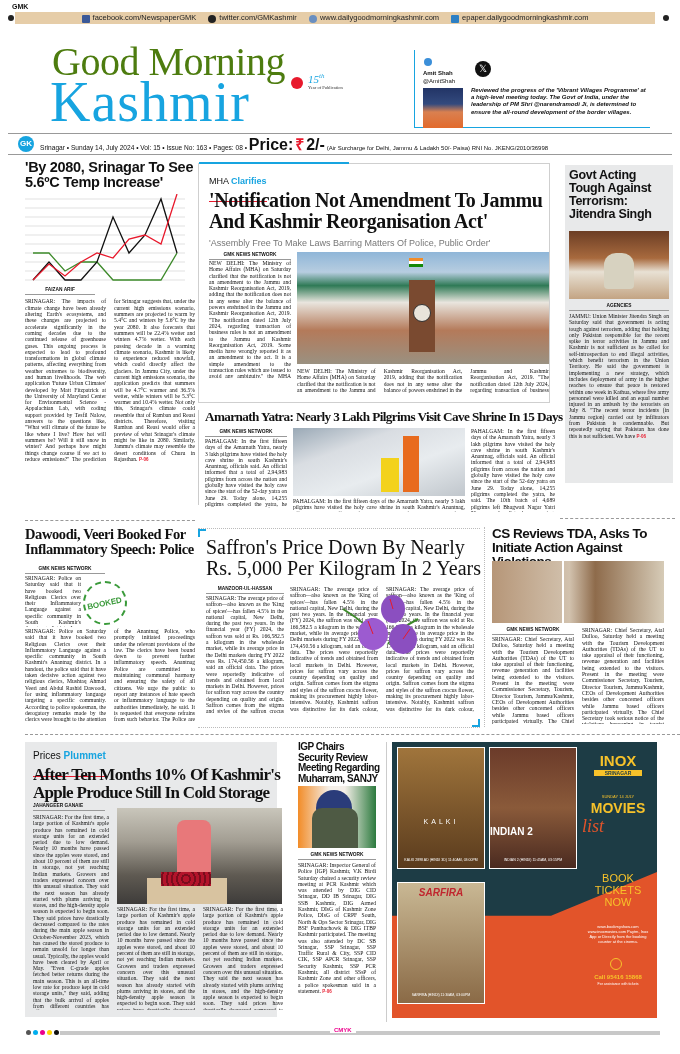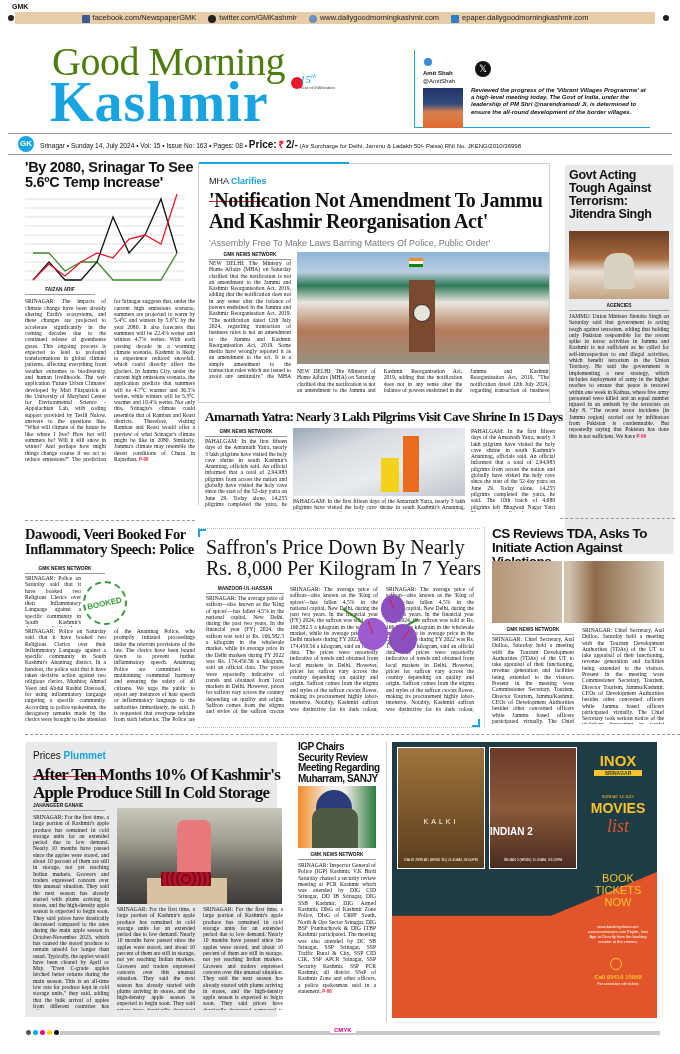--- a/index.html
+++ b/index.html
@@ -5,35 +5,35 @@
 *{box-sizing:border-box;margin:0;padding:0}
 body{width:680px;height:1054px;background:#fff;font-family:"Liberation Serif",serif;color:#111;position:relative;overflow:hidden}
 .abs{position:absolute}
 .serif{font-family:"Liberation Serif",serif}
 .sans{font-family:"Liberation Sans",sans-serif}
 .topbar{left:15px;top:12px;width:640px;height:12px;background:#e6cda8;display:flex;align-items:center;justify-content:center;gap:12px;font-family:"Liberation Sans",sans-serif;font-size:7.5px;color:#222}
 .topbar .ic{display:inline-block;width:8px;height:8px;border-radius:1px;margin-right:3px;vertical-align:middle}
 .gmk-mark{left:12px;top:3px;font-family:"Liberation Sans",sans-serif;font-size:7px;font-weight:bold;color:#111}
 .reg{width:6px;height:6px;border-radius:50%;background:#222}
 .mast1{left:52px;top:42px;font-family:"Liberation Serif",serif;font-size:40px;color:#4d7c0f;letter-spacing:-0.5px;line-height:1}
-.mast2{left:50px;top:74px;font-family:"Liberation Serif",serif;font-weight:bold;font-size:56px;color:#17a4e0;line-height:1;letter-spacing:1px}
+.mast2{left:50px;top:74px;font-family:"Liberation Serif",serif;font-weight:normal;font-size:56px;color:#17a4e0;line-height:1;letter-spacing:1px}
 .reddot{left:291px;top:77px;width:12px;height:12px;border-radius:50%;background:#e8192c}
-.anniv{left:300px;top:72px;font-family:"Liberation Serif",serif;font-style:italic;font-size:11px;color:#17a4e0}
+.anniv{left:308px;top:72px;font-family:"Liberation Serif",serif;font-style:italic;font-size:11px;color:#17a4e0}
 .anniv small{display:block;font-size:4.5px;color:#333;font-style:normal}
 .tweet{left:414px;top:50px;width:236px;height:78px;border-left:1.5px solid #17a4e0;border-bottom:1.5px solid #17a4e0}
 .tweet .name{left:8px;top:20px;font-family:"Liberation Sans",sans-serif;font-size:6px;font-weight:bold}
 .tweet .handle{left:8px;top:28px;font-family:"Liberation Sans",sans-serif;font-size:6px}
 .tweet .verified{left:9px;top:8px;width:8px;height:8px;border-radius:50%;background:#3b8fd9}
 .tweet .xlogo{left:60px;top:11px;width:16px;height:16px;border-radius:50%;background:#111;color:#fff;font-family:"Liberation Sans",sans-serif;font-size:10px;text-align:center;line-height:16px}
 .tweet .photo{left:8px;top:38px;width:40px;height:40px;background:linear-gradient(180deg,#223466 0%,#334a7e 40%,#d98050 60%,#e26a2c 100%)}
 .tweet .txt{left:56px;top:37px;width:175px;font-family:"Liberation Sans",sans-serif;font-style:italic;font-weight:bold;font-size:6px;line-height:7.2px}
 .dateline{left:8px;top:133px;width:664px;height:22px;display:flex;align-items:center;border-top:1px solid #999;border-bottom:1px solid #999}
 .gk{width:16px;height:16px;border-radius:50%;background:#17a4e0;color:#fff;font-family:"Liberation Sans",sans-serif;font-size:8px;font-weight:bold;text-align:center;line-height:16px;margin:0 6px 0 10px}
 .dateline .info{font-family:"Liberation Sans",sans-serif;font-size:6.6px;color:#111;white-space:nowrap}
-.dateline .price{font-size:10px;font-weight:bold}
+.dateline .price{font-size:16px;font-weight:bold}
 .dateline .rupee{color:#e8192c}
 .h-sans{font-family:"Liberation Sans",sans-serif;font-weight:bold;line-height:1.05;letter-spacing:-0.3px}
 .h-serif{font-family:"Liberation Serif",serif;font-weight:bold;line-height:1.05;letter-spacing:-0.4px}
 .body{font-family:"Liberation Serif",serif;font-size:5.6px;line-height:6.3px;text-align:justify;color:#111}
 .byline{font-family:"Liberation Sans",sans-serif;font-size:4.8px;font-weight:bold;text-align:center;border-bottom:0.6px solid #999;padding-bottom:2px}
 .jump{color:#e8192c;font-weight:bold;font-family:"Liberation Sans",sans-serif;font-size:4.5px}
 .rule-dot{border-top:1px dashed #999}
 .graybox{background:#e8e9ea}
 .photo{overflow:hidden}
 .col2{column-count:2;column-gap:8px}
@@ -135,21 +135,21 @@
   <div class="abs body" style="left:0;top:28px;width:82px;height:70px;overflow:hidden"><span>PAHALGAM: In the first fifteen days of the Amarnath Yatra, nearly 3 lakh pilgrims have visited the holy cave shrine in south Kashmir's Anantnag, officials said. An official informed that a total of 2,94,983 pilgrims from across the nation and globally have visited the holy cave since the start of the 52-day yatra on June 29. Today alone, 14,255 pilgrims completed the yatra, he said. The 10th batch of 4,689 pilgrims left Bhagwati Nagar Yatri Niwas early Saturday morning, heading towards the twin base camps of Nunwan-Pahalgam and Baltal-Sonamarg. The pilgrims departed the base camp in a convoy of 182 vehicles early this morning. The batch included 3,418 men, 1,130 women, 23 children, 96 sadhus, and two sadhvis. Of these, 1,630</span></div>
   <div class="abs photo" style="left:88px;top:18px;width:172px;height:68px;background:linear-gradient(160deg,#9aa9b6 0%,#d9dde2 30%,#e8ecef 60%,#c0c6cc 100%)">
     <div class="abs" style="left:110px;top:8px;width:16px;height:56px;background:#e86b1e"></div>
     <div class="abs" style="left:88px;top:30px;width:18px;height:34px;background:#f3d21c"></div>
   </div>
   <div class="abs body" style="left:88px;top:88px;width:172px;height:14px;overflow:hidden"><span>PAHALGAM: In the first fifteen days of the Amarnath Yatra, nearly 3 lakh pilgrims have visited the holy cave shrine in south Kashmir's Anantnag, officials said. An official informed that a total of 2,94,983 pilgrims from across the nation and globally have visited the holy cave since the start of the 52-day yatra on June 29. Today alone, 14,255 pilgrims completed the yatra, he said. The 10th batch of 4,689 pilgrims left Bhagwati Nagar Yatri Niwas early Saturday morning, heading towards the twin base camps of Nunwan-Pahalgam and Baltal-Sonamarg. The pilgrims departed the base camp in a convoy of 182 vehicles early this morning. The batch included 3,418 men, 1,130 women, 23 children, 96 sadhus, and two sadhvis. Of these, 1,630</span></div>
   <div class="abs body" style="left:266px;top:18px;width:84px;height:84px;overflow:hidden"><span>PAHALGAM: In the first fifteen days of the Amarnath Yatra, nearly 3 lakh pilgrims have visited the holy cave shrine in south Kashmir's Anantnag, officials said. An official informed that a total of 2,94,983 pilgrims from across the nation and globally have visited the holy cave since the start of the 52-day yatra on June 29. Today alone, 14,255 pilgrims completed the yatra, he said. The 10th batch of 4,689 pilgrims left Bhagwati Nagar Yatri Niwas early Saturday morning, heading towards the twin base camps of Nunwan-Pahalgam and Baltal-Sonamarg. The pilgrims departed the base camp in a convoy of 182 vehicles early this morning. The batch included 3,418 men, 1,130 women, 23 children, 96 sadhus, and two sadhvis. Of these, 1,630</span> </div>
 </div>
 <div class="abs" style="left:198px;top:410px;width:1px;height:95px;background:#ccc"></div>
 
-<div class="abs graybox" style="left:565px;top:165px;width:108px;height:389px">
+<div class="abs graybox" style="left:565px;top:165px;width:108px;height:318px">
   <div class="abs h-sans" style="left:4px;top:4px;width:100px;font-size:12.5px">Govt Acting Tough Against Terrorism: Jitendra Singh</div>
   <div class="abs photo" style="left:4px;top:66px;width:100px;height:68px;background:linear-gradient(180deg,#6c3e25 0%,#a86a3e 40%,#e8e1d4 60%,#c3a483 100%)">
     <div class="abs" style="left:35px;top:22px;width:30px;height:36px;border-radius:12px 12px 4px 4px;background:#d7d2c0"></div>
   </div>
   <div class="abs byline" style="left:4px;top:138px;width:100px">AGENCIES</div>
   <div class="abs body" style="left:4px;top:148px;width:100px;height:200px;overflow:hidden"><span>JAMMU: Union Minister Jitendra Singh on Saturday said that government is acting tough against terrorism, adding that holding only Pakistan responsible for the recent spike in terror activities in Jammu and Kashmir is not sufficient as he called for self-introspection to end illegal activities, which benefit terrorism in the Union Territory. He said the government is implementing a new strategy, which includes deployment of army in the higher reaches to ensure that peace is restored within one week in Kathua, where five army personnel were killed and an equal number injured in an ambush by the terrorists on July 8. "The recent terror incidents (in Jammu region) carried out by infiltrators from Pakistan is condemnable. But repeatedly saying that Pakistan has done this is not sufficient. We have</span> <span class="jump">P-06</span></div>
 </div>
 <div class="abs rule-dot" style="left:560px;top:518px;width:115px"></div>
 
 <div class="abs" style="left:25px;top:527px;width:170px;height:205px">
@@ -161,21 +161,21 @@
   <div class="abs body" style="left:0;top:48px;width:56px;height:52px;overflow:hidden"><span>SRINAGAR: Police on Saturday said that it have booked two Religious Clerics over their Inflammatory Language against a specific community in South Kashmir's Anantnag district. In a handout, the police said that it have taken decisive action against two religious clerics, Mushtaq Ahmad Veeri and Abdul Rashid Dawoodi, for using inflammatory language targeting a specific community. According to police spokesman, the derogatory remarks made by the clerics were brought to the attention of the Anantnag Police, who promptly initiated proceedings under the relevant provisions of the law. The clerics have been bound down to prevent further inflammatory speech. Anantnag Police are committed to maintaining communal harmony and ensuring the safety of all citizens. We urge the public to report any instances of hate speech or inflammatory language to the authorities immediately, he said. It is requested that everyone refrains from such behavior. The Police are dedicated to addressing and preventing hate speech to ensure peace and unity within the community, reads the statement.</span></div>
   <div class="abs body col2" style="left:0;top:101px;width:170px;height:100px;overflow:hidden;column-gap:8px"><span>SRINAGAR: Police on Saturday said that it have booked two Religious Clerics over their Inflammatory Language against a specific community in South Kashmir's Anantnag district. In a handout, the police said that it have taken decisive action against two religious clerics, Mushtaq Ahmad Veeri and Abdul Rashid Dawoodi, for using inflammatory language targeting a specific community. According to police spokesman, the derogatory remarks made by the clerics were brought to the attention of the Anantnag Police, who promptly initiated proceedings under the relevant provisions of the law. The clerics have been bound down to prevent further inflammatory speech. Anantnag Police are committed to maintaining communal harmony and ensuring the safety of all citizens. We urge the public to report any instances of hate speech or inflammatory language to the authorities immediately, he said. It is requested that everyone refrains from such behavior. The Police are dedicated to addressing and preventing hate speech to ensure peace and unity within the community, reads the statement.</span></div>
 </div>
 <div class="abs rule-dot" style="left:25px;top:734px;width:655px"></div>
 
 <div class="abs" style="left:198px;top:528px;width:282px;height:200px;border-top:1px dotted #bbb;border-bottom:1px dotted #bbb">
   <div class="abs" style="left:0;top:0;width:8px;height:2px;background:#17a4e0"></div>
   <div class="abs" style="left:0;top:0;width:2px;height:8px;background:#17a4e0"></div>
   <div class="abs" style="right:0;bottom:0;width:8px;height:2px;background:#17a4e0"></div>
   <div class="abs" style="right:0;bottom:0;width:2px;height:8px;background:#17a4e0"></div>
-  <div class="abs serif" style="left:8px;top:8px;width:275px;font-size:20px;line-height:1.05">Saffron's Price Down By Nearly Rs. 8,000 Per Kilogram In 7 Years</div>
+  <div class="abs serif" style="left:8px;top:8px;width:275px;font-size:20px;line-height:1.05">Saffron's Price Down By Nearly Rs. 5,000 Per Kilogram In 2 Years</div>
   <div class="abs byline" style="left:8px;top:57px;width:78px">MANZOOR-UL-HASSAN</div>
   <div class="abs body" style="left:8px;top:66px;width:78px;height:118px;overflow:hidden"><span>SRINAGAR: The average price of saffron—also known as the 'King of spices'—has fallen 4.5% in the national capital, New Delhi, during the past two years. In the financial year (FY) 2024, the saffron was sold at Rs. 166,582.5 a kilogram in the wholesale market, while its average price in the Delhi markets during FY 2022 was Rs. 174,450.56 a kilogram, said an official data. The prices were reportedly indicative of trends and obtained from local markets in Delhi. However, prices for saffron vary across the country depending on quality and origin. Saffron comes from the stigma and styles of the saffron crocus flower, making its procurement highly labor-intensive. Notably, Kashmiri saffron was distinctive for its dark colour, strong flavour, and aroma compared to other parts of the world. On the other hand, the farmers attributed the plummet in prices to the higher imports of saffron from Iran and weak demand. "Domestic demand from retailers and other clients has seen a decline for some years," said Abdul Majid Wani, president of the Saffron Grower's Association said. He said the large-scale import of low-quality and cheap saffron from Iran also added to the weakening prices. Iran was the leading supplier of saffron to India, followed by Afghanistan—(KNO)</span></div>
   <div class="abs body" style="left:92px;top:57px;width:88px;height:127px;overflow:hidden"><span>SRINAGAR: The average price of saffron—also known as the 'King of spices'—has fallen 4.5% in the national capital, New Delhi, during the past two years. In the financial year (FY) 2024, the saffron was sold at Rs. 166,582.5 a kilogram in the wholesale market, while its average price in the Delhi markets during FY 2022 was Rs. 174,450.56 a kilogram, said an official data. The prices were reportedly indicative of trends and obtained from local markets in Delhi. However, prices for saffron vary across the country depending on quality and origin. Saffron comes from the stigma and styles of the saffron crocus flower, making its procurement highly labor-intensive. Notably, Kashmiri saffron was distinctive for its dark colour, strong flavour, and aroma compared to other parts of the world. On the other hand, the farmers attributed the plummet in prices to the higher imports of saffron from Iran and weak demand. "Domestic demand from retailers and other clients has seen a decline for some years," said Abdul Majid Wani, president of the Saffron Grower's Association said. He said the large-scale import of low-quality and cheap saffron from Iran also added to the weakening prices. Iran was the leading supplier of saffron to India, followed by Afghanistan—(KNO)</span></div>
   <div class="abs body" style="left:188px;top:57px;width:88px;height:127px;overflow:hidden"><span>SRINAGAR: The average price of saffron—also known as the 'King of spices'—has fallen 4.5% in the national capital, New Delhi, during the past two years. In the financial year (FY) 2024, the saffron was sold at Rs. 166,582.5 a kilogram in the wholesale market, while its average price in the Delhi markets during FY 2022 was Rs. 174,450.56 a kilogram, said an official data. The prices were reportedly indicative of trends and obtained from local markets in Delhi. However, prices for saffron vary across the country depending on quality and origin. Saffron comes from the stigma and styles of the saffron crocus flower, making its procurement highly labor-intensive. Notably, Kashmiri saffron was distinctive for its dark colour, strong flavour, and aroma compared to other parts of the world. On the other hand, the farmers attributed the plummet in prices to the higher imports of saffron from Iran and weak demand. "Domestic demand from retailers and other clients has seen a decline for some years," said Abdul Majid Wani, president of the Saffron Grower's Association said. He said the large-scale import of low-quality and cheap saffron from Iran also added to the weakening prices. Iran was the leading supplier of saffron to India, followed by Afghanistan—(KNO)</span></div>
   <svg class="abs" style="left:140px;top:60px" width="90" height="80" viewBox="0 0 90 80">
     <path d="M5,20 Q30,35 45,55" stroke="#3d8a2a" stroke-width="2" fill="none"></path>
     <path d="M80,30 Q60,40 50,55" stroke="#3d8a2a" stroke-width="2" fill="none"></path>
     <ellipse cx="55" cy="20" rx="12" ry="14" fill="#8b4fc0"></ellipse>
     <ellipse cx="35" cy="45" rx="15" ry="16" fill="#9c5bd0"></ellipse>
     <ellipse cx="65" cy="50" rx="14" ry="15" fill="#8b4fc0"></ellipse>
@@ -227,26 +227,30 @@
   <div class="abs" style="left:0;top:130px;width:265px;height:146px;background:#e2542a;clip-path:polygon(100% 0,100% 100%,0 100%,0 30%,60% 30%)"></div>
 
   <div class="abs" style="left:5px;top:5px;width:88px;height:122px;background:linear-gradient(180deg,#a0753c,#5a3b1d);border:1px solid #fff">
     <div class="abs sans" style="left:0;top:70px;width:86px;text-align:center;color:#fff;font-size:7px;letter-spacing:3px">KALKI</div>
     <div class="abs sans" style="left:0;top:110px;width:86px;text-align:center;color:#fff;font-size:3.5px">KALKI 2898 AD (HINDI 3D) 11:40AM, 03:00PM</div>
   </div>
   <div class="abs" style="left:97px;top:5px;width:88px;height:122px;background:linear-gradient(180deg,#6b3b2a,#8a5a3a 50%,#4a2a20);border:1px solid #fff">
     <div class="abs sans" style="left:0;top:78px;width:86px;color:#fff;font-size:10px;font-weight:bold">INDIAN 2</div>
     <div class="abs sans" style="left:0;top:110px;width:86px;text-align:center;color:#fff;font-size:3.5px">INDIAN 2 (HINDI) 11:45AM, 03:15PM</div>
   </div>
+  <div class="abs" style="left:5px;top:140px;width:88px;height:122px;background:linear-gradient(180deg,#c9b894,#8a6a46);border:1px solid #fff">
+    <div class="abs sans" style="left:0;top:4px;width:86px;text-align:center;color:#c0262e;font-size:10px;font-weight:bold;font-style:italic">SARFIRA</div>
+    <div class="abs sans" style="left:0;top:110px;width:86px;text-align:center;color:#fff;font-size:3.5px">SARFIRA (HINDI) 11:30AM, 03:00PM</div>
+  </div>
 
   <div class="abs sans" style="left:196px;top:10px;width:60px;text-align:center;color:#f7c22a;font-size:15px;font-weight:bold">INOX</div>
   <div class="abs sans" style="left:202px;top:28px;width:48px;text-align:center;background:#f7c22a;color:#1d3c45;font-size:5px;font-weight:bold">SRINAGAR</div>
   <div class="abs sans" style="left:196px;top:52px;width:60px;text-align:center;color:#f7c22a;font-size:4px">SUNDAY 14 JULY</div>
   <div class="abs sans" style="left:190px;top:58px;width:72px;text-align:center;color:#f7c22a;font-size:14px;font-weight:bold">MOVIES</div>
-  <div class="abs serif" style="left:190px;top:74px;width:72px;text-align:center;color:#e2542a;font-size:18px;font-style:italic">list</div>
+  <div class="abs serif" style="left:190px;top:74px;width:72px;text-align:left;color:#e2542a;font-size:18px;font-style:italic">list</div>
   <div class="abs sans" style="left:190px;top:130px;width:72px;text-align:center;color:#f7c22a;font-size:11px;line-height:12px">
     <div>BOOK</div>
       <div>TICKETS</div>
       <div>NOW</div>
   </div>
   <div class="abs sans" style="left:192px;top:182px;width:68px;text-align:center;color:#fff;font-size:4px;line-height:5px">www.bookmyshow.com www.inoxmovies.com Paytm, Inox App or Directly from the booking counter at the cinema.</div>
   <div class="abs" style="left:218px;top:216px;width:12px;height:12px;border-radius:50%;border:1.5px solid #f7c22a"></div>
   <div class="abs sans" style="left:190px;top:232px;width:72px;text-align:center;color:#f7c22a;font-size:6px;font-weight:bold">Call 95416 15868</div>
   <div class="abs sans" style="left:190px;top:240px;width:72px;text-align:center;color:#fff;font-size:3.5px">For assistance with tickets</div>
 </div>

